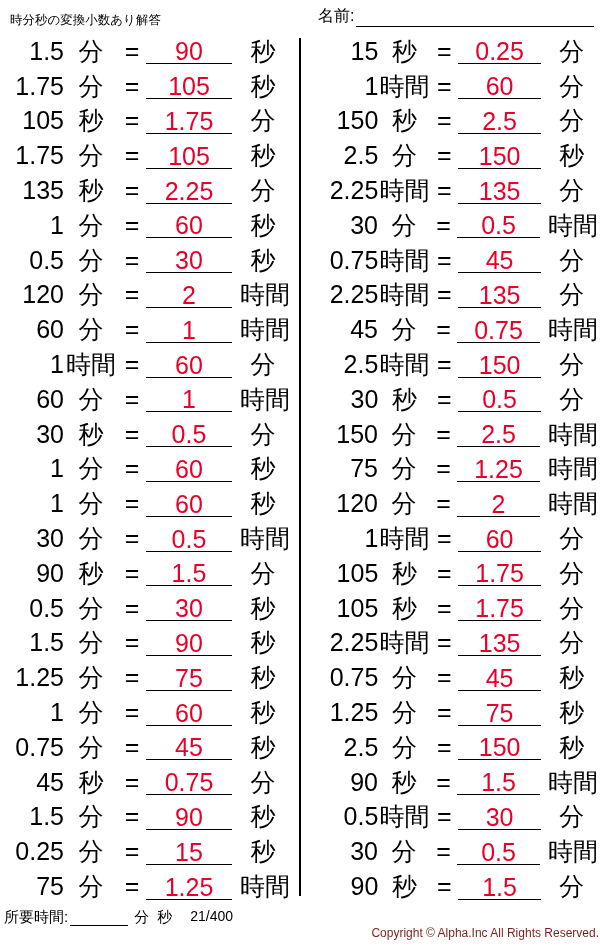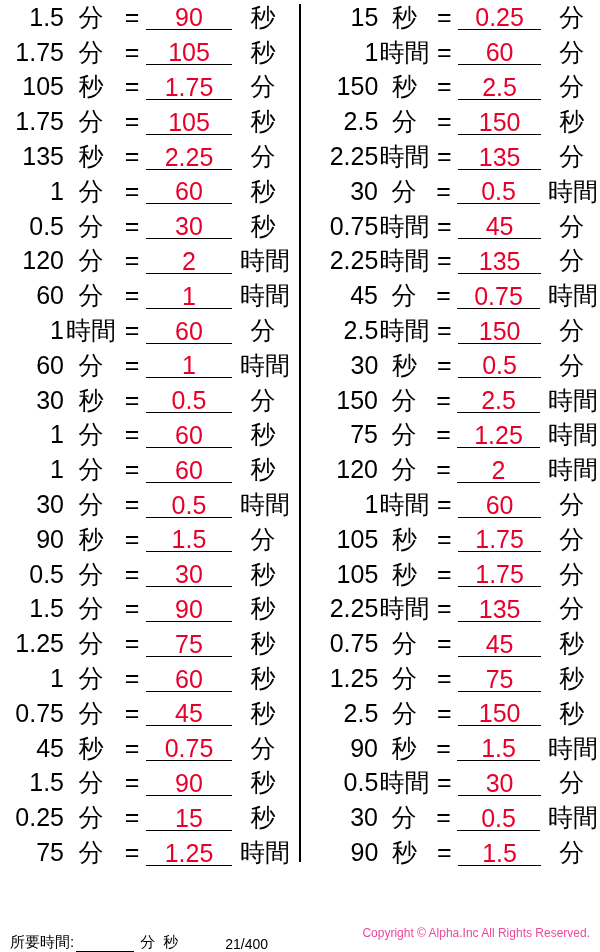--- a/index.html
+++ b/index.html
@@ -113,51 +113,58 @@
     padding-left: 8px;
   }
   
   .footer {
     position: absolute;
     left: 0;
     right: 0;
     bottom: 0;
     height: 44px;
     display: flex;
-    align-items: flex-end;
-    padding: 0 10px;
+    align-items: flex-start;
+    padding: 0 4px;
     box-sizing: border-box;
     font-size: 15px;
   }
   .time-label { white-space: nowrap; }
   .time-line {
     width: 58px;
     border-bottom: 1px solid #000;
     height: 17px;
     margin: 0 2px;
   }
   .time-unit { padding: 0 4px; }
   .footer-index {
-    margin-left: 43px;
+    margin-left: 14px;
     font-size: 14px;
   }
   .copyright {
     position: absolute;
-    right: 10px;
+    right: 1px;
     bottom: 12px;
     font-size: 12px;
-    color: #ec4899;
+    color: #7f1d1d;
     white-space: nowrap;
   }
 </style>
 </head>
 <body>
 
 <div class="page">
 
+  <div class="header">
+    <div class="header-title">時分秒の変換小数あり解答</div>
+    <div class="name-area">
+      <span class="name-label">名前:</span>
+      <span class="name-line"></span>
+    </div>
+  </div>
 
   <div class="columns">
     <div class="divider"></div>
     <div class="col left">
         <div class="row">
           <span class="q-num">1.5</span>
           <span class="q-unit">分</span>
           <span class="eq">=</span>
           <span class="ans-box">90</span>
           <span class="a-unit">秒</span>

